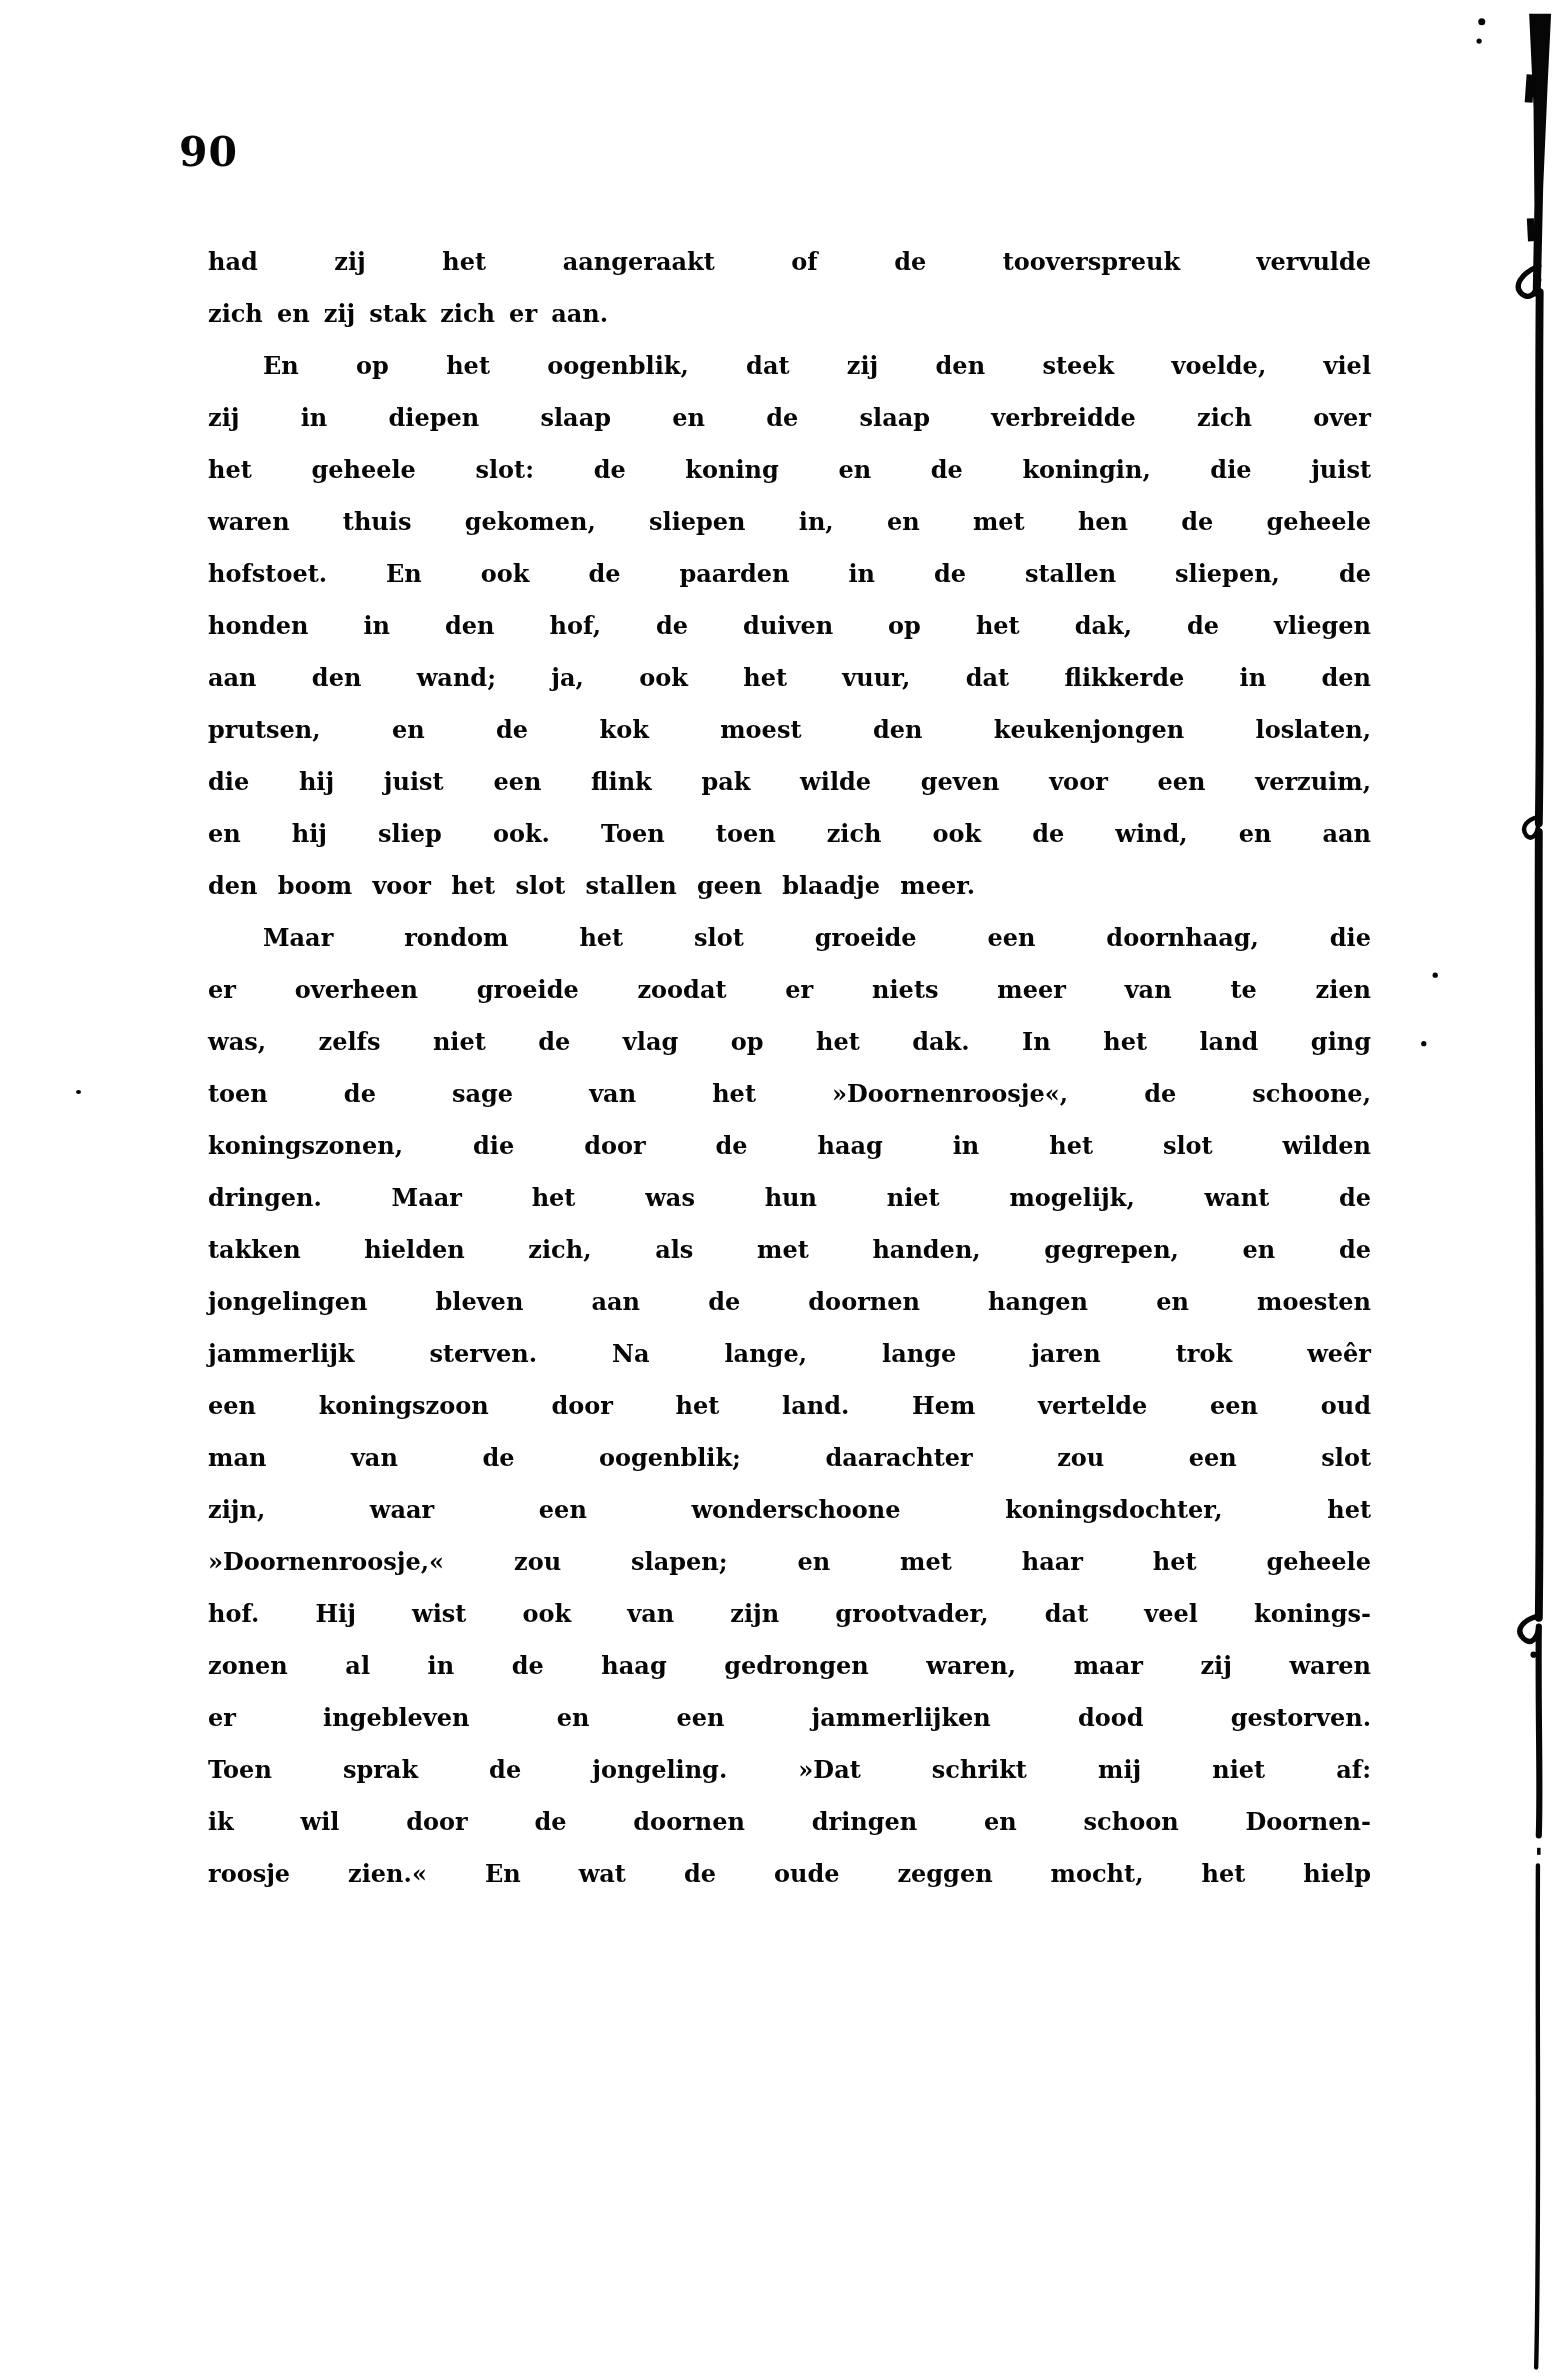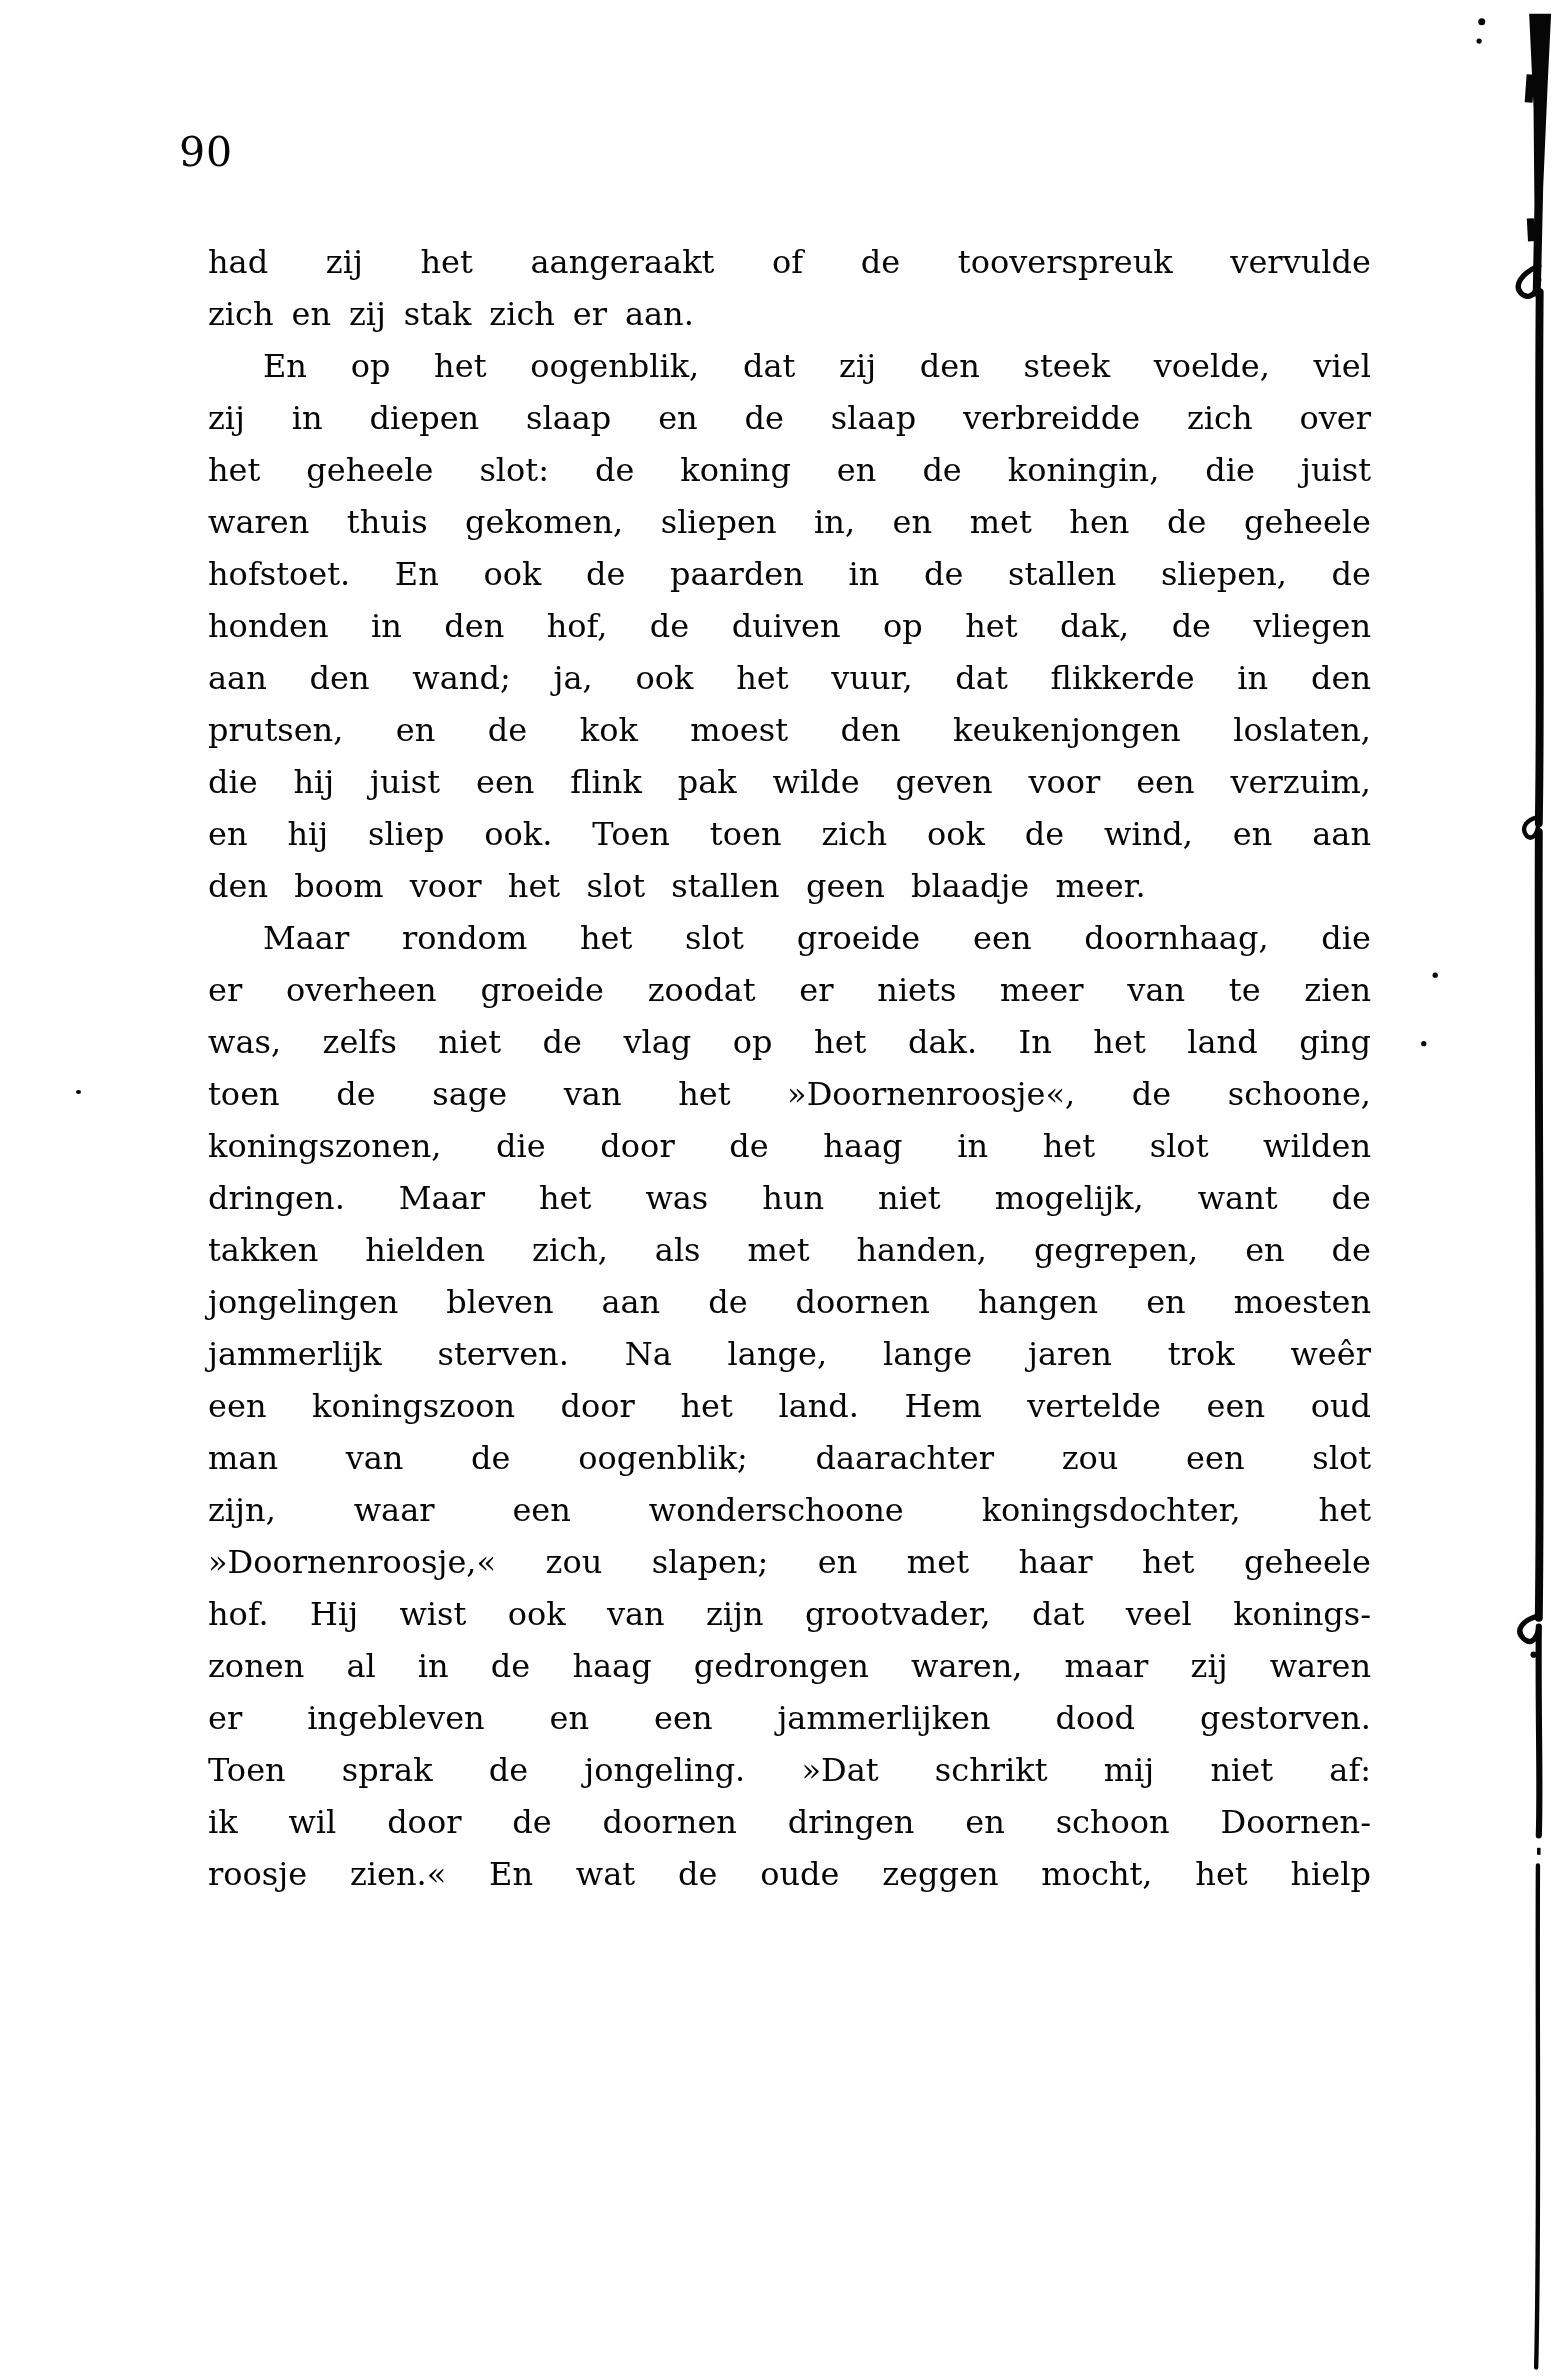--- a/index.html
+++ b/index.html
@@ -14,30 +14,30 @@
     background: #ffffff;
     overflow: hidden;
     font-family: "DejaVu Serif", "Liberation Serif", serif;
     color: #060606;
   }
   .pagenum {
     position: absolute;
     left: 179px;
     top: 128px;
     font-size: 41px;
-    font-weight: normal;
+    font-weight: bold;
     letter-spacing: 0.9px;
   }
   .textblock {
     position: absolute;
     left: 208px;
     top: 236px;
     width: 1163px;
-    font-size: 32px;
-    font-weight: normal;
+    font-size: 24px;
+    font-weight: bold;
     line-height: 52px;
   }
   .ln {
     height: 52px;
     text-align: justify;
     text-align-last: justify;
     white-space: normal;
   }
   .pend {
     text-align: right;

